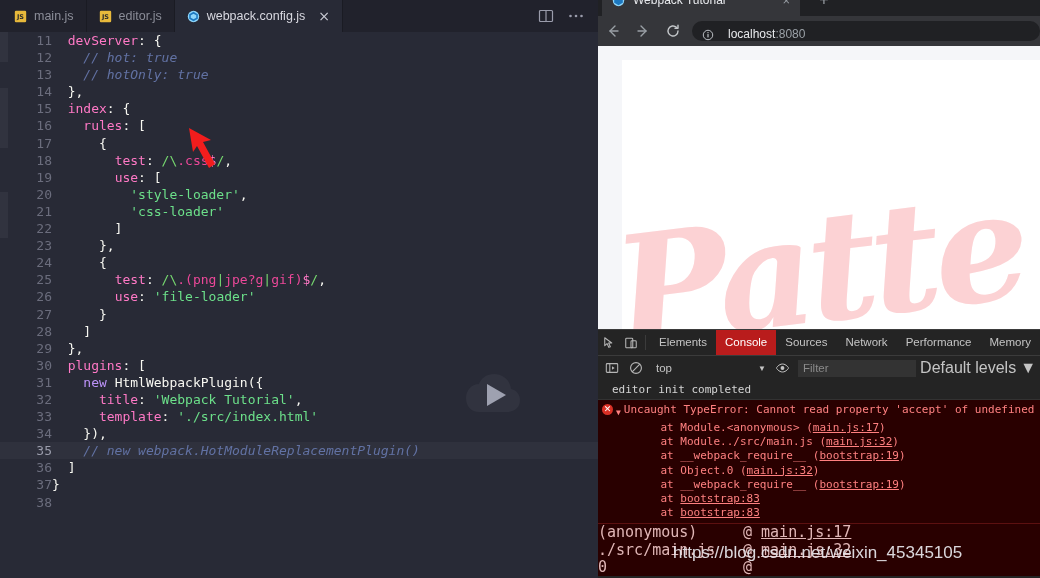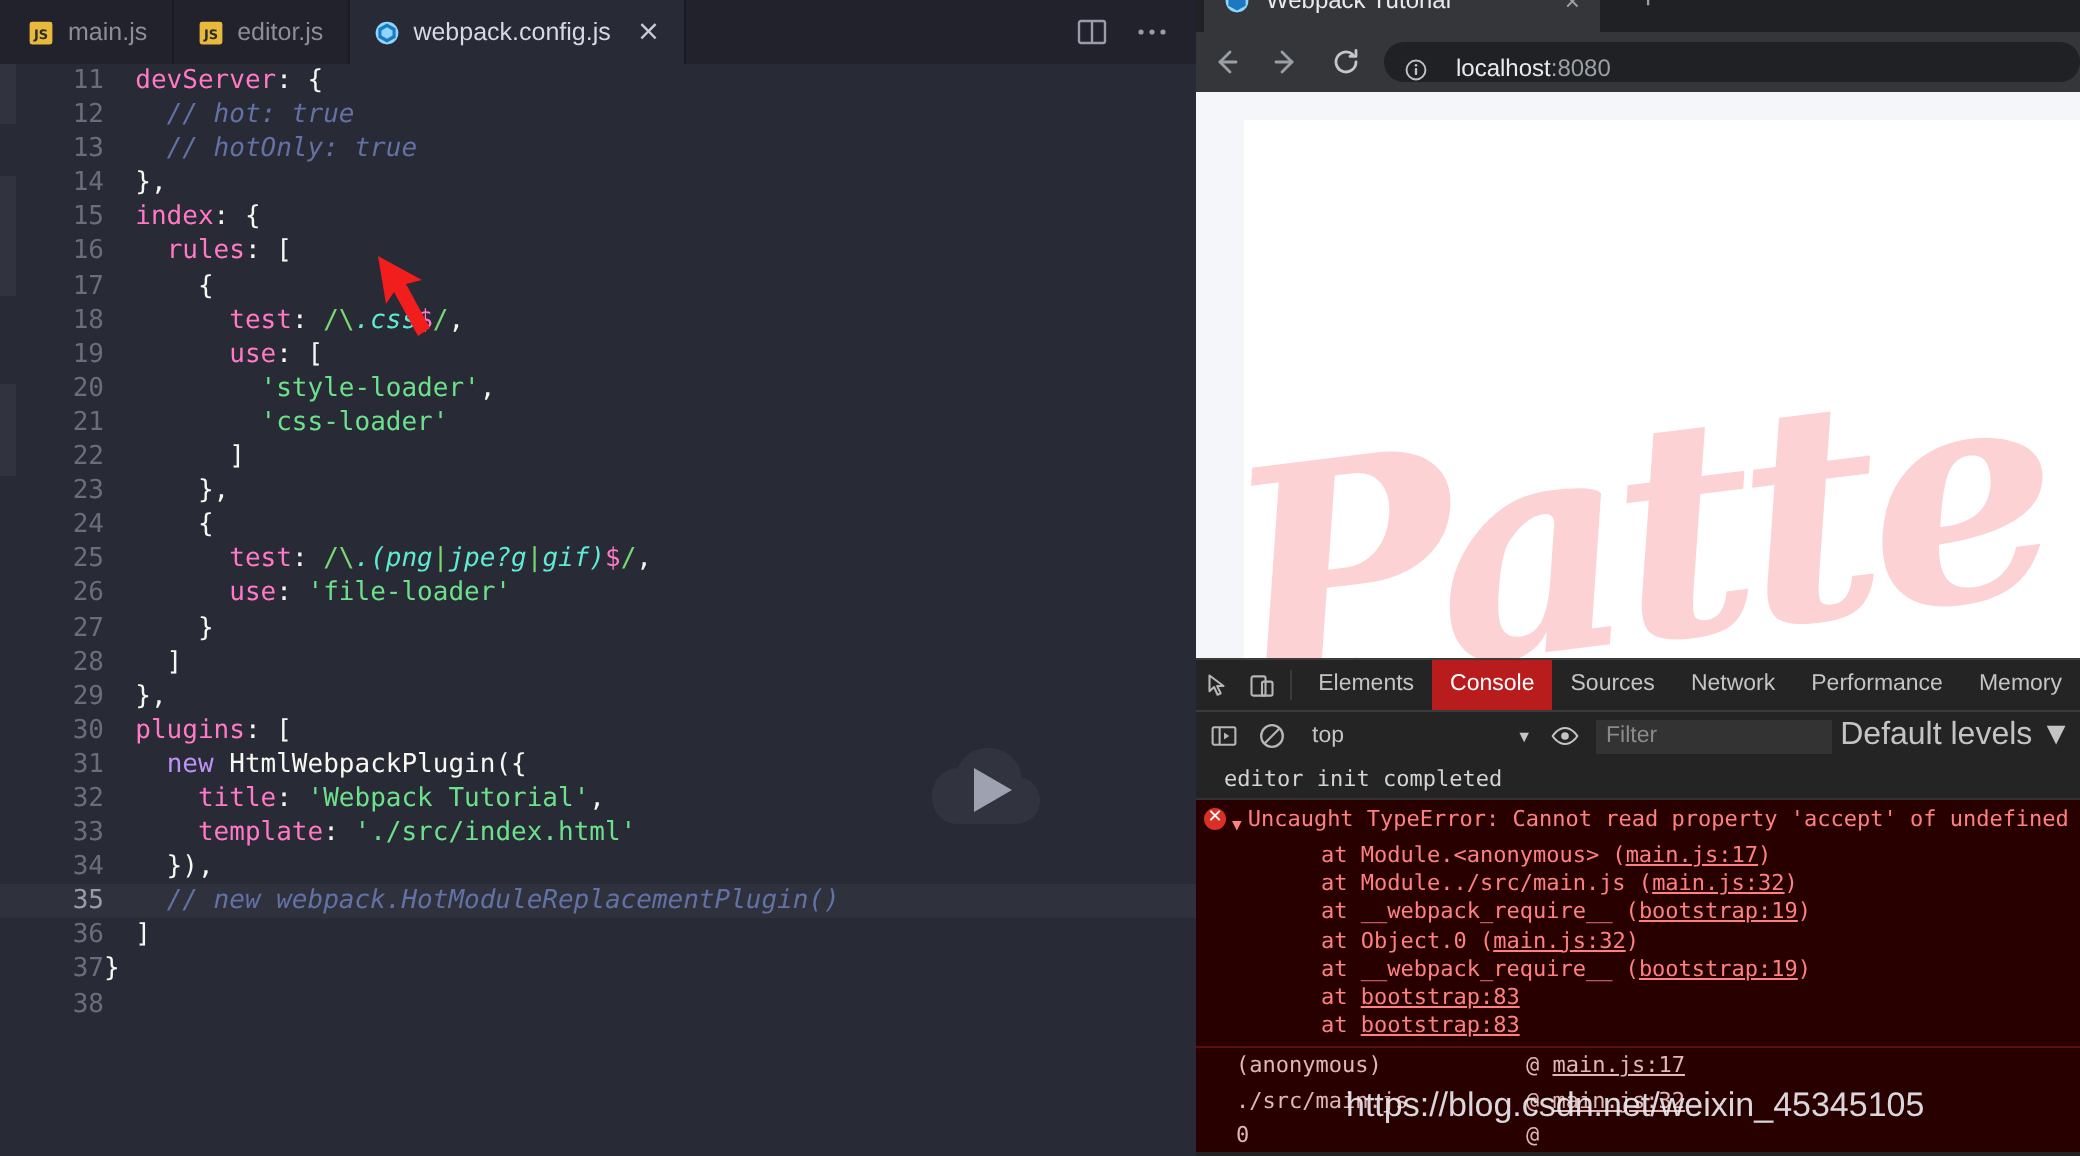--- a/index.html
+++ b/index.html
@@ -58,21 +58,21 @@
     font-size: 13px; line-height: 17.1px; color: #f8f8f2;
     white-space: pre;
   }
   tr.cur .lc, tr.cur .ln { background: #2f313d; }
   tr.cur .ln { color: #9a9cab; }
   .k   { color: #ff79c6; }   
   .kw  { color: #bd93f9; }   
   .s   { color: #6ce08a; }   
   .cm  { color: #6272a4; font-style: italic; }  
   .rx  { color: #77d970; }   
-  .rc  { color: #5eead4; font-style: italic; }   
+  .rc  { color: #ec4899; }   
   .rd  { color: #ff79c6; }   
   .p   { color: #f8f8f2; }   
   .id  { color: #f8f8f2; }
 
   
   #cloud-play {
     position: absolute; left: 462px; top: 336px;
     width: 62px; height: 48px; pointer-events: none;
   }
   
@@ -192,22 +192,22 @@
     color: #fff; font-size: 9px; line-height: 11px; text-align: center;
     flex: none; margin-top: 1px; font-family: "DejaVu Sans", sans-serif;
   }
   .err-caret { color: #ff8080; font-size: 8px; margin-top: 3px; flex: none; }
   .c-stack {
     padding-left: 36px; font-size: 11px; color: #ff8080; line-height: 14.2px;
     white-space: pre;
   }
   .c-stack a { color: #ff8080; text-decoration: underline; }
   .c-frame {
-    display: flex; font-size: 11px; color: #e0b6b6; line-height: 17.3px;
-    padding-left: 20px; background: #290000;
+    display: flex; font-size: 15px; color: #e0b6b6; line-height: 17.3px;
+    background: #290000;
   }
   .c-frame .fname { width: 145px; white-space: nowrap; overflow: hidden; }
   .c-frame .floc { color: #e0b6b6; }
   .c-frame .floc u { text-decoration: underline; }
   #watermark {
     position: absolute; left: 75px; top: 543px; width: 380px;
     font-family: "Liberation Sans", sans-serif;
     font-size: 17px; color: #e9e9ee; opacity: .92; white-space: nowrap;
   }
 </style>

